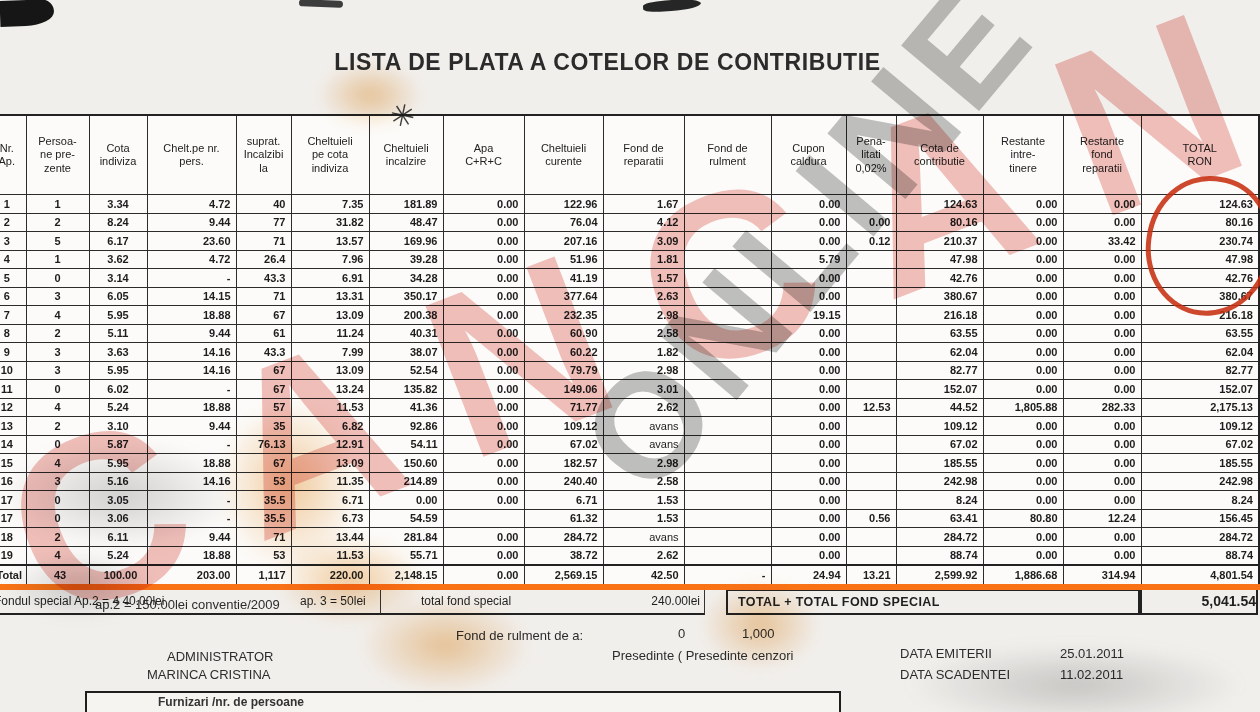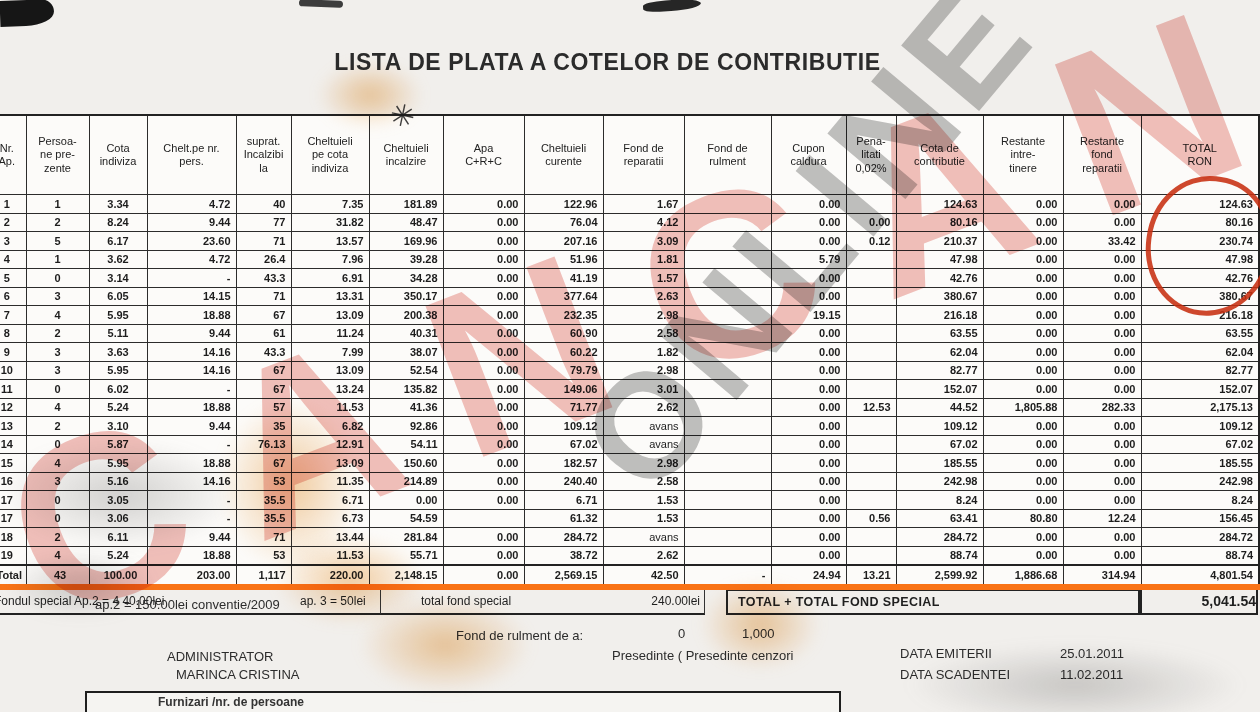--- a/index.html
+++ b/index.html
@@ -574,21 +574,21 @@
       <div class="seg s3">total fond special</div>
       <div class="seg s4">240.00lei</div>
       <div class="seg s5"></div>
       <div class="seg s6">TOTAL + TOTAL FOND SPECIAL</div>
       <div class="seg s7">5,041.54</div>
     </div>
   </div>
 
   <div class="ftext" style="left:95px; top:597px;">ap.2 = 150.00lei conventie/2009</div>
   <div class="ftext fbold" style="left:167px; top:649px;">ADMINISTRATOR</div>
-  <div class="ftext fbold" style="left:176px; top:667px;">MARINCA CRISTINA</div>
+  <div class="ftext fbold" style="left:147px; top:667px;">MARINCA CRISTINA</div>
 
   <div class="ftext" style="left:456px; top:628px;">Fond de rulment de a:</div>
   <div class="ftext fbold" style="left:678px; top:626px;">0</div>
   <div class="ftext fbold" style="left:742px; top:626px;">1,000</div>
   <div class="ftext" style="left:612px; top:648px;">Presedinte ( Presedinte cenzori</div>
 
   <div class="ftext fbold" style="left:900px; top:646px;">DATA EMITERII</div>
   <div class="ftext fbold" style="left:1060px; top:646px;">25.01.2011</div>
   <div class="ftext fbold" style="left:900px; top:667px;">DATA SCADENTEI</div>
   <div class="ftext fbold" style="left:1060px; top:667px;">11.02.2011</div>

